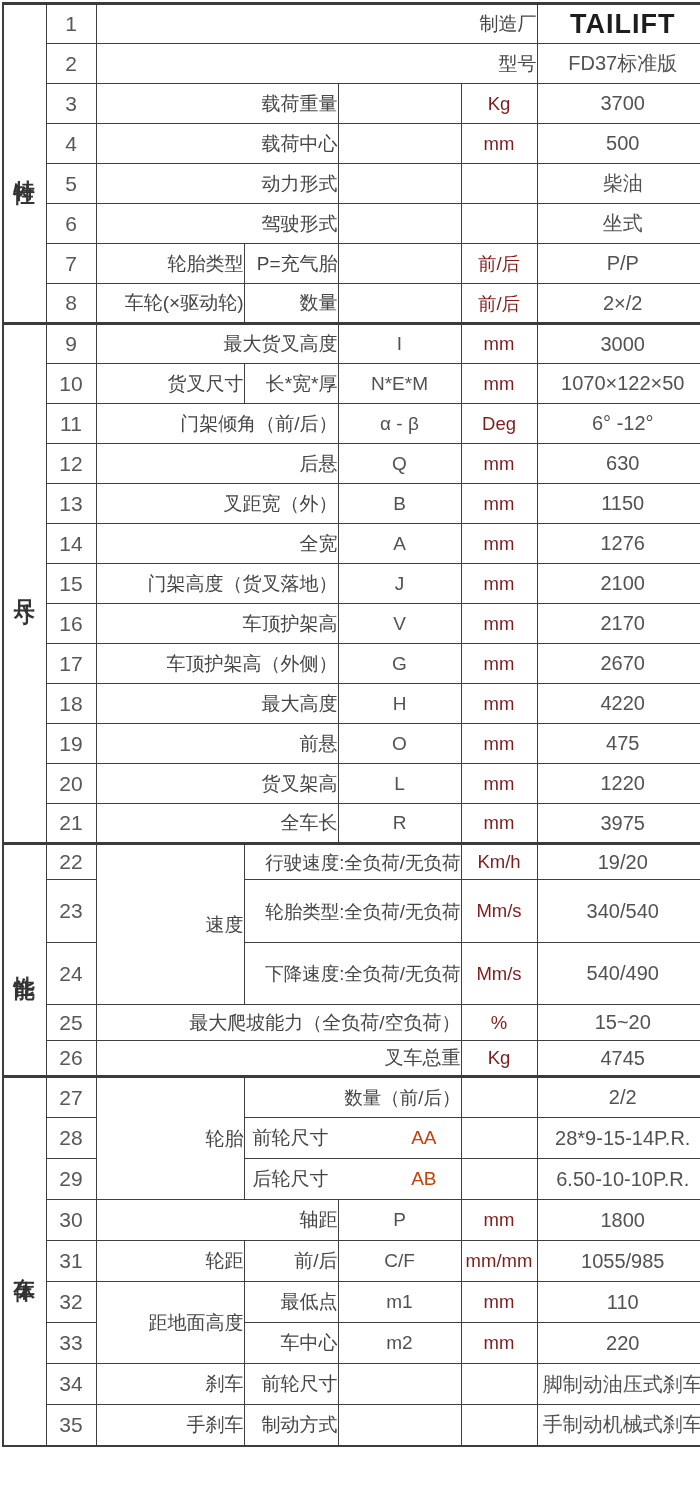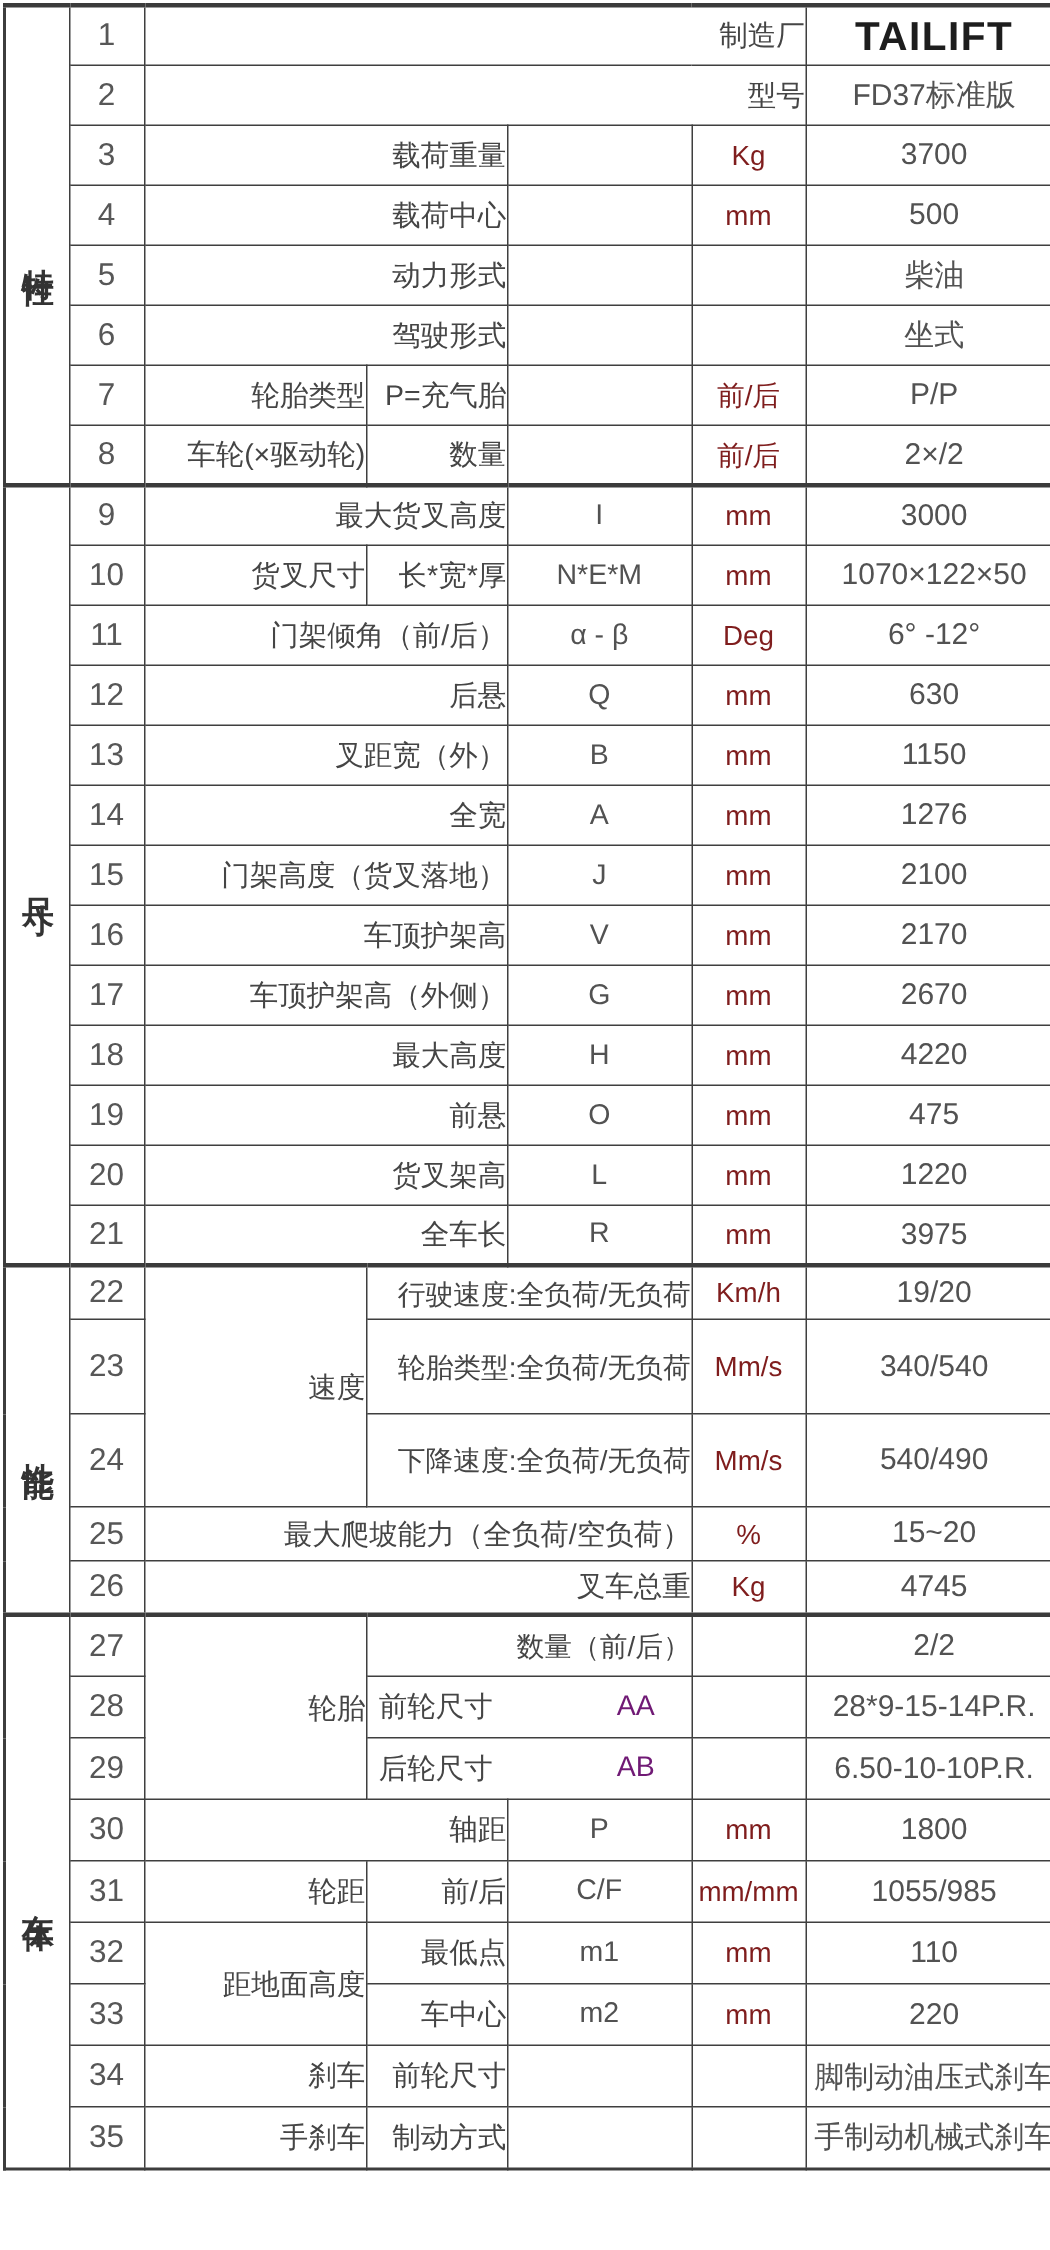--- a/index.html
+++ b/index.html
@@ -28,21 +28,21 @@
   td.cat .vtext{writing-mode:vertical-rl;text-orientation:upright;letter-spacing:4px;display:inline-block;line-height:1;}
   td.num{font-size:21px;color:#575757;}
   td.name,td.sub,td.subwide,td.group{text-align:right;padding-left:8px;}
   td.subwide{font-size:18.5px;}
   td.sym{color:#525252;}
   td.unit{color:#7f1d1d;font-size:18.5px;}
   td.val{color:#525252;font-size:20px;}
   td.brand{font-size:27px;font-weight:700;color:#1d1d1d;letter-spacing:1px;}
   td.sub2{padding:0;}
   td.sub2 .flexrow{display:flex;justify-content:space-between;align-items:center;padding:0 24px 0 8px;}
-  td.sub2 .code{color:#701a75;}
+  td.sub2 .code{color:#c2410c;}
 </style>
 </head>
 <body>
 
 <div class="page">
 <table class="spec">
 <colgroup>
   <col style="width:43px">
         <col style="width:50px">
         <col style="width:148px">

